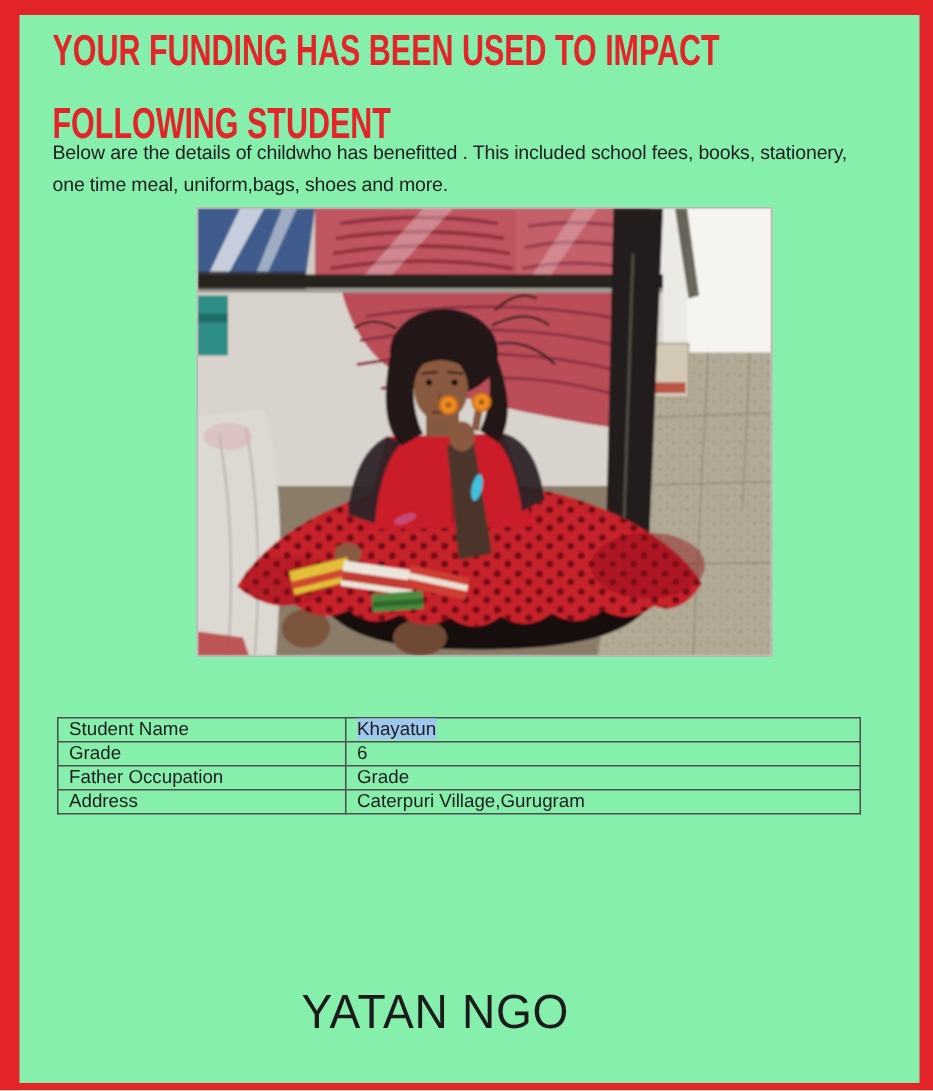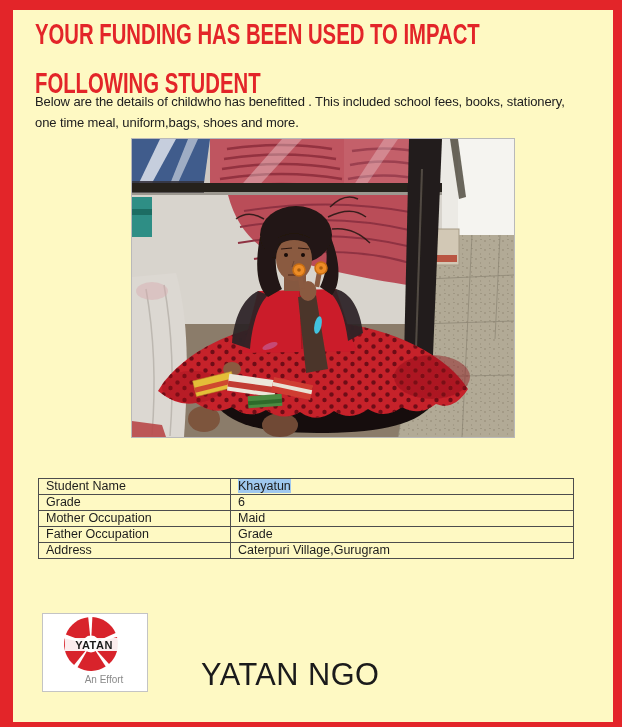--- a/index.html
+++ b/index.html
@@ -1,20 +1,20 @@
 <!DOCTYPE html>
 <html><head>
 <meta charset="utf-8">
 <style>
   * { margin:0; padding:0; box-sizing:border-box; }
   html,body { background:#fff; }
   body { font-family:"Liberation Sans","DejaVu Sans",sans-serif; }
   .page {
     position:relative; width:622px; height:727px;
-    background:#fef9c3; overflow:hidden;
+    background:#86efac; overflow:hidden;
   }
   .border-bar { position:absolute; background:#e32529; }
   .border-bar.top    { left:0; top:0; width:622px; height:10px; }
   .border-bar.left   { left:0; top:0; width:13px; height:727px; }
   .border-bar.right  { left:613px; top:0; width:9px; height:727px; }
   .border-bar.bottom { left:0; top:722px; width:622px; height:5px; }
 
   .title-line {
     position:absolute; left:35px;
     font-size:29px; font-weight:bold; color:#e32529;
@@ -232,47 +232,26 @@
     <tbody>
       <tr>
         <td class="label">Student Name</td>
         <td><span class="hl">Khayatun</span></td>
       </tr>
       <tr>
         <td class="label">Grade</td>
         <td>6</td>
       </tr>
       <tr>
-        <td class="label">Mother Occupation</td>
-        <td>Maid</td>
-      </tr>
-      <tr>
         <td class="label">Father Occupation</td>
         <td>Grade</td>
       </tr>
       <tr>
         <td class="label">Address</td>
         <td>Caterpuri Village,Gurugram</td>
       </tr>
     </tbody>
   </table>
 
-  <div class="logo-box">
-    <svg width="104" height="60" viewBox="0 0 104 60">
-      <g transform="translate(0,-4)">
-        <g>
-          <path d="M48,34 L74,27 A27,27 0 0 1 66,54 Z" fill="#d8232b"></path>
-          <path d="M48,34 L74,27 A27,27 0 0 1 66,54 Z" fill="#d8232b" transform="rotate(72 48 34)"></path>
-          <path d="M48,34 L74,27 A27,27 0 0 1 66,54 Z" fill="#d8232b" transform="rotate(144 48 34)"></path>
-          <path d="M48,34 L74,27 A27,27 0 0 1 66,54 Z" fill="#d8232b" transform="rotate(216 48 34)"></path>
-          <path d="M48,34 L74,27 A27,27 0 0 1 66,54 Z" fill="#d8232b" transform="rotate(288 48 34)"></path>
-          <circle cx="48" cy="34" r="8.5" fill="#ffffff"></circle>
-          <rect x="22" y="28" width="58" height="13" fill="#ffffff" opacity="0.92"></rect>
-          <text x="51" y="38.5" text-anchor="middle" font-size="11" font-weight="bold" fill="#1a1a1a" font-family="Liberation Sans, sans-serif" letter-spacing="0.5">YATAN</text>
-        </g>
-      </g>
-    </svg>
-    <div class="logo-tagline">An Effort</div>
-  </div>
 
   <div class="org-name">YATAN NGO</div>
 
 </div>
 
 </body></html>

